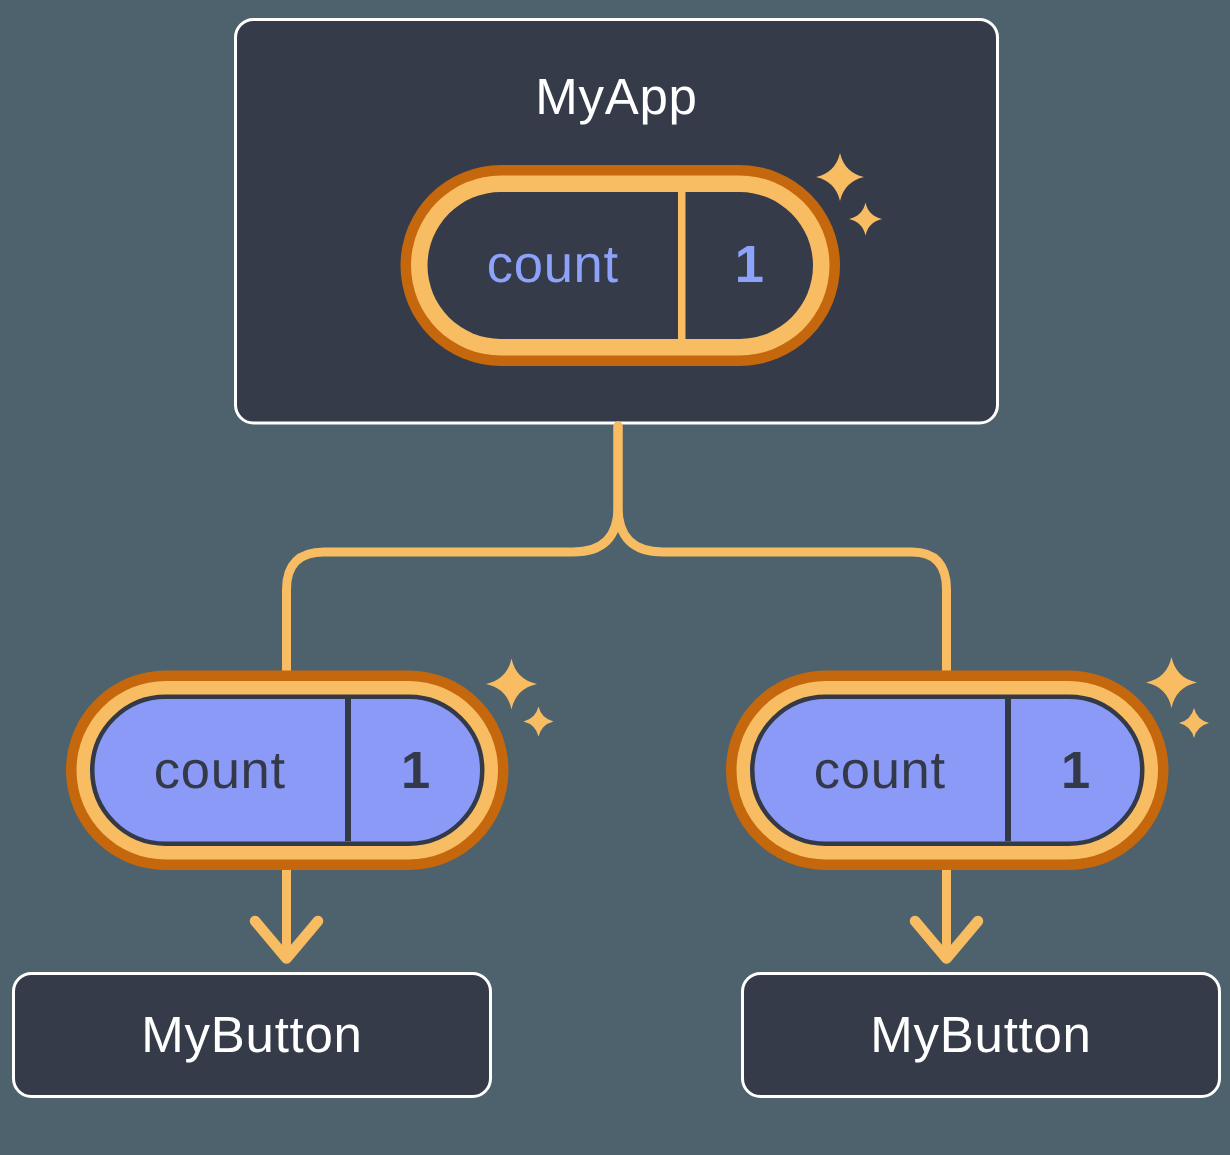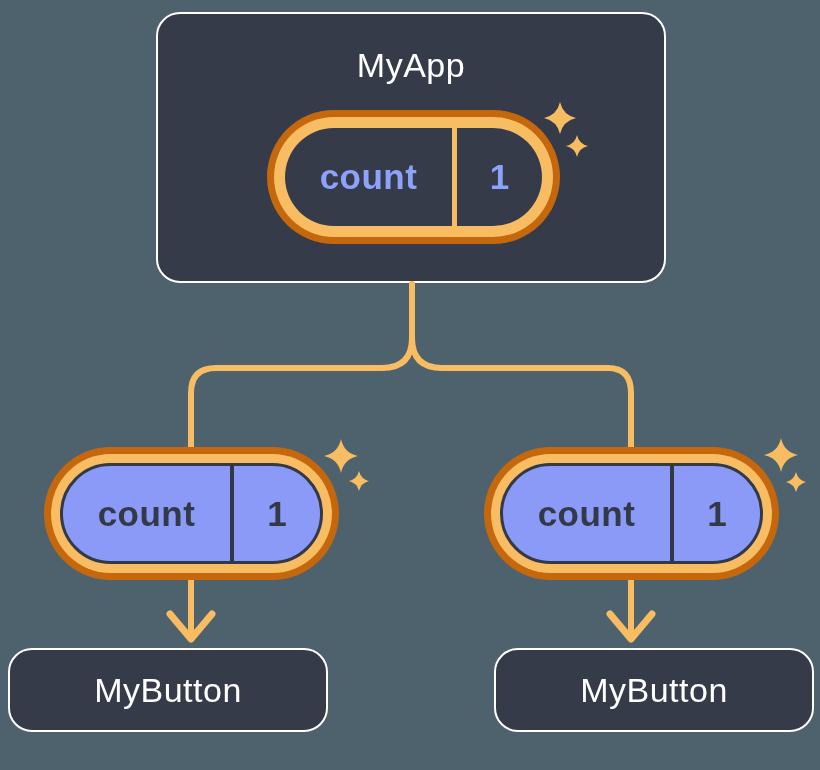--- a/index.html
+++ b/index.html
@@ -9,21 +9,21 @@
     font-family:"Liberation Sans", sans-serif;
     overflow:hidden;
   }
   .canvas{position:relative;width:820px;height:770px;background:#4d626c;}
 
   
   .node{
     position:absolute;
     background:#353b48;
     border:2px solid #ffffff;
-    border-radius:24px;
+    border-radius:13px;
     box-sizing:border-box;
     z-index:1;
   }
   .root-node{left:156px;top:12px;width:510px;height:271px;}
   .child-node{width:320px;height:84px;top:648px;display:flex;align-items:center;justify-content:center;}
   .child-node-left{left:8px;}
   .child-node-right{left:494px;}
   .node-title{
     color:#ffffff;
     font-size:34px;
@@ -60,21 +60,21 @@
   }
   .state-pill .pill-inner{background:#353b48;}
   .prop-pill .pill-inner{background:#8b9af7;border:3px solid #333947;}
 
   .state-pill{left:109px;top:96px;width:293px;height:134px;}
   .prop-pill{top:447px;width:295px;height:133px;}
   .prop-pill-left{left:44px;}
   .prop-pill-right{left:484px;}
 
   .pill-cell{display:flex;align-items:center;justify-content:center;}
-  .pill-cell-label{flex:0 0 65%;font-weight:bold;}
+  .pill-cell-label{flex:0 0 65%;}
   .pill-cell-value{flex:1 1 auto;}
   .pill-divider{width:5px;background:#f8bc63;}
   .prop-pill .pill-divider{width:4px;background:#333947;}
 
   .pill-label{font-size:35px;letter-spacing:0.5px;}
   .pill-value{font-size:35px;font-weight:700;}
   .state-pill .pill-label,.state-pill .pill-value{color:#8da2fb;}
   .prop-pill .pill-label,.prop-pill .pill-value{color:#333947;}
 
   

